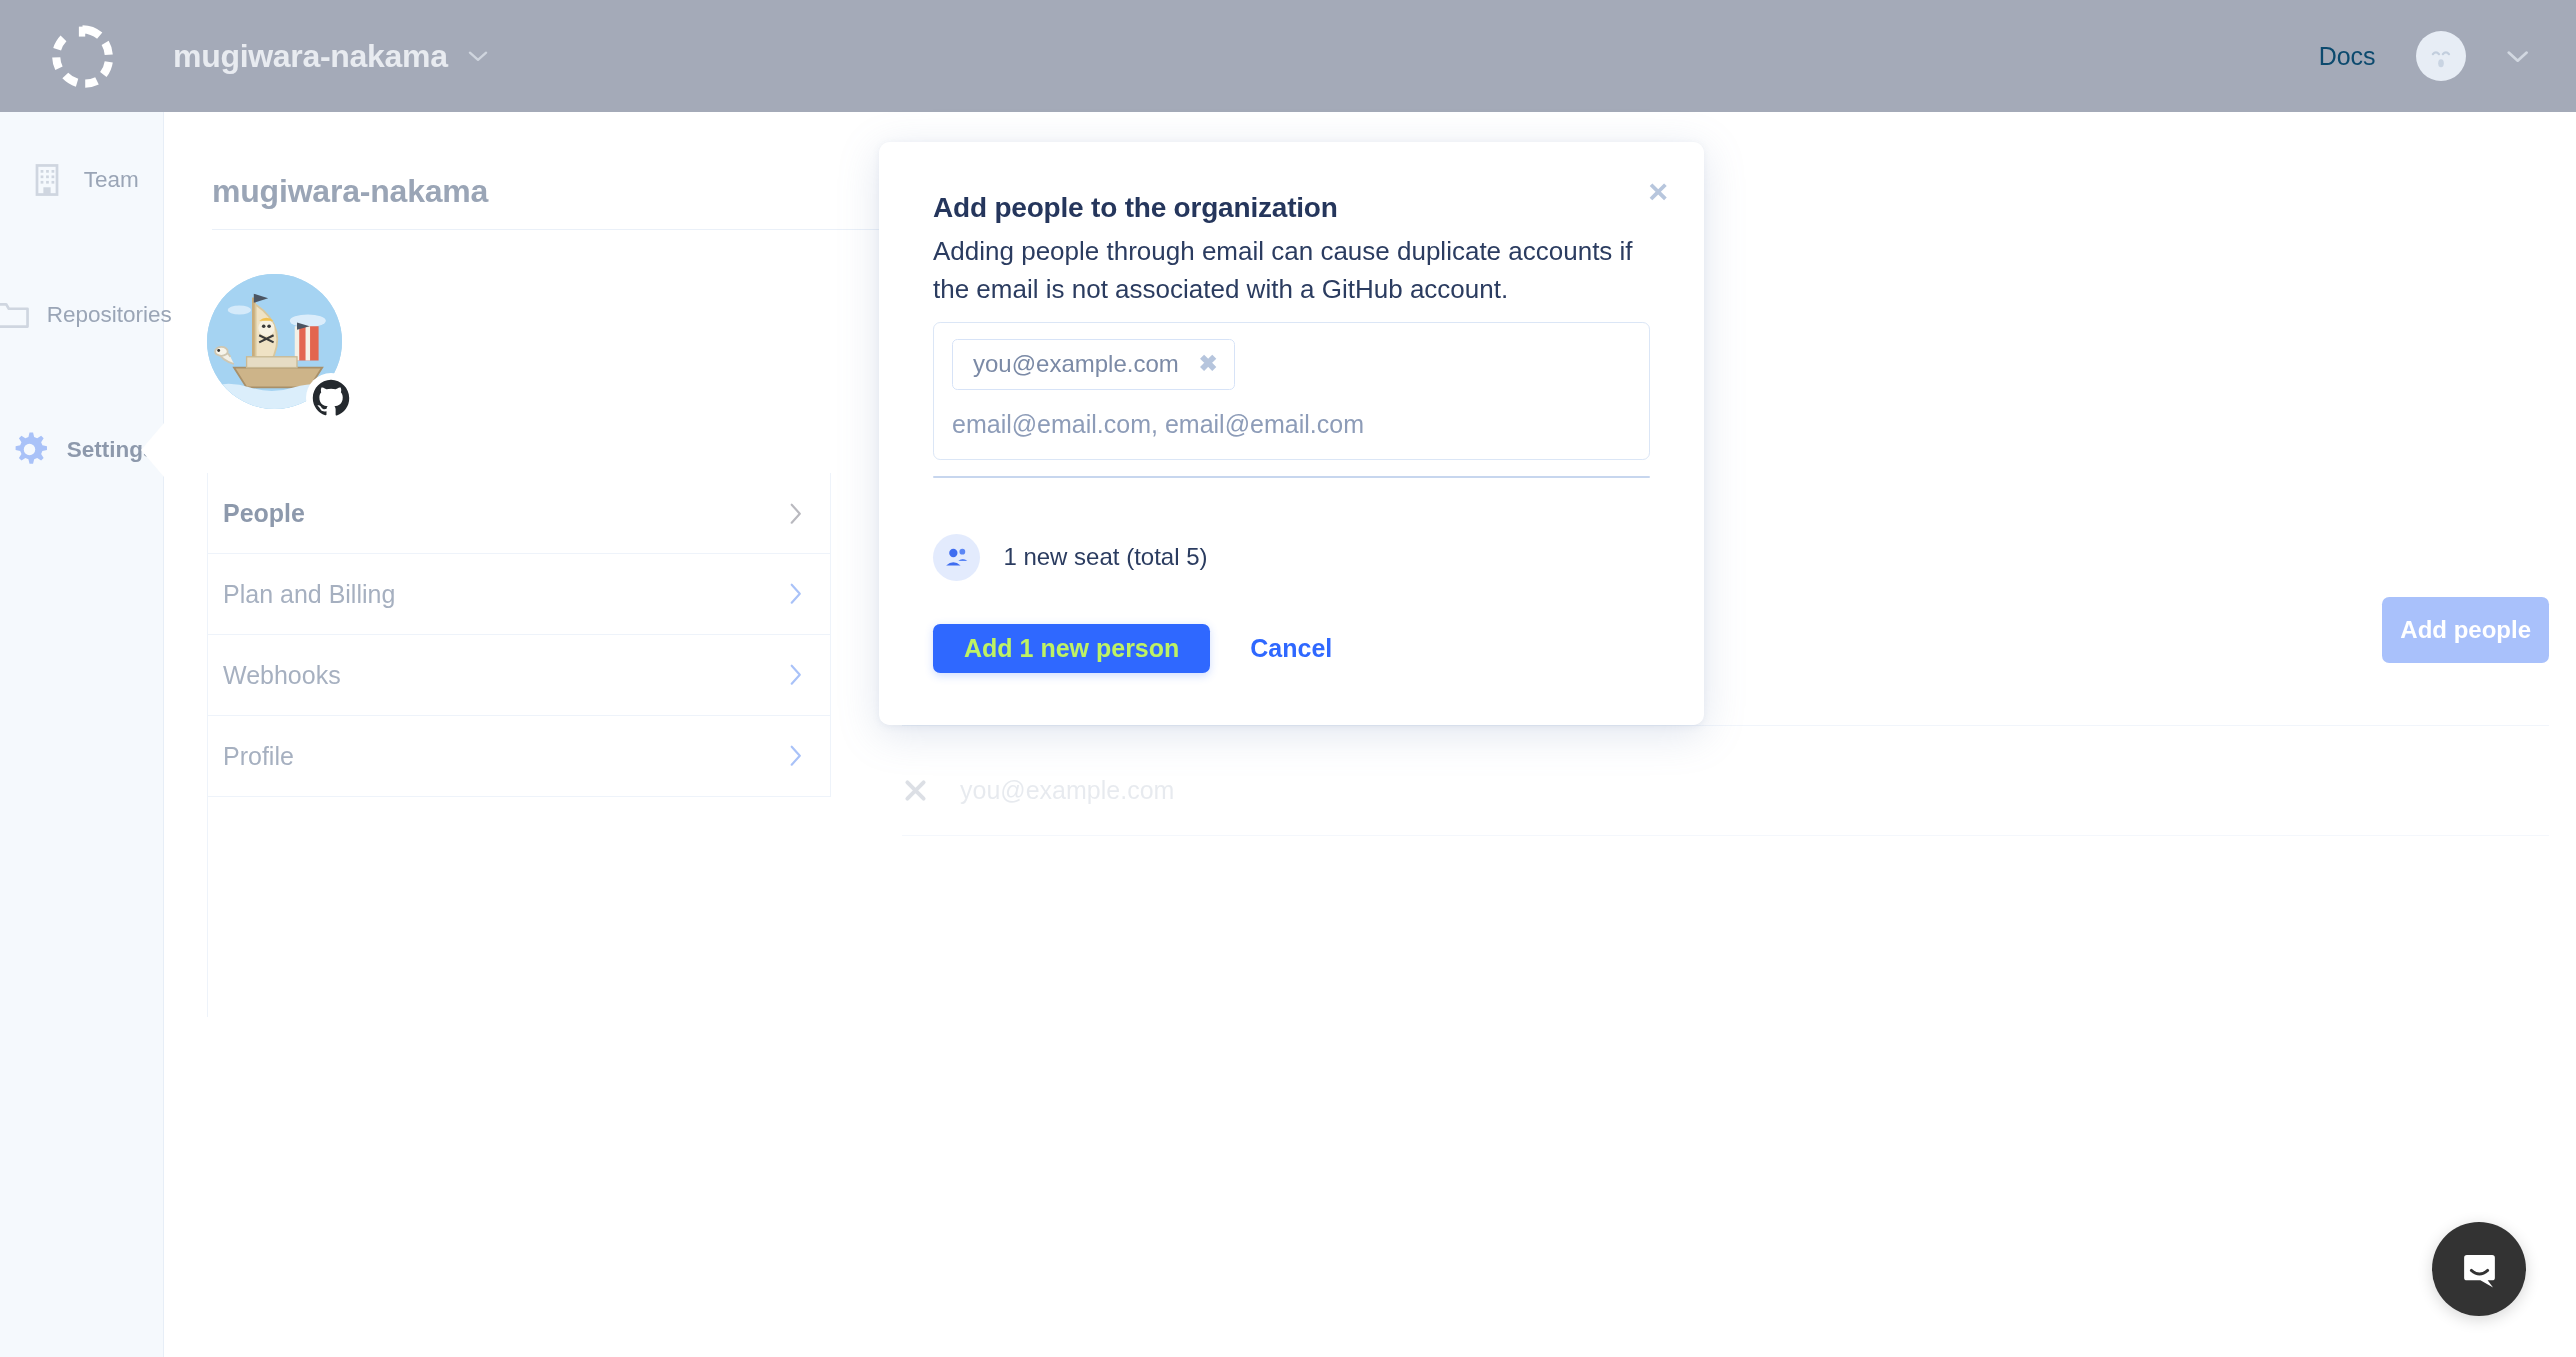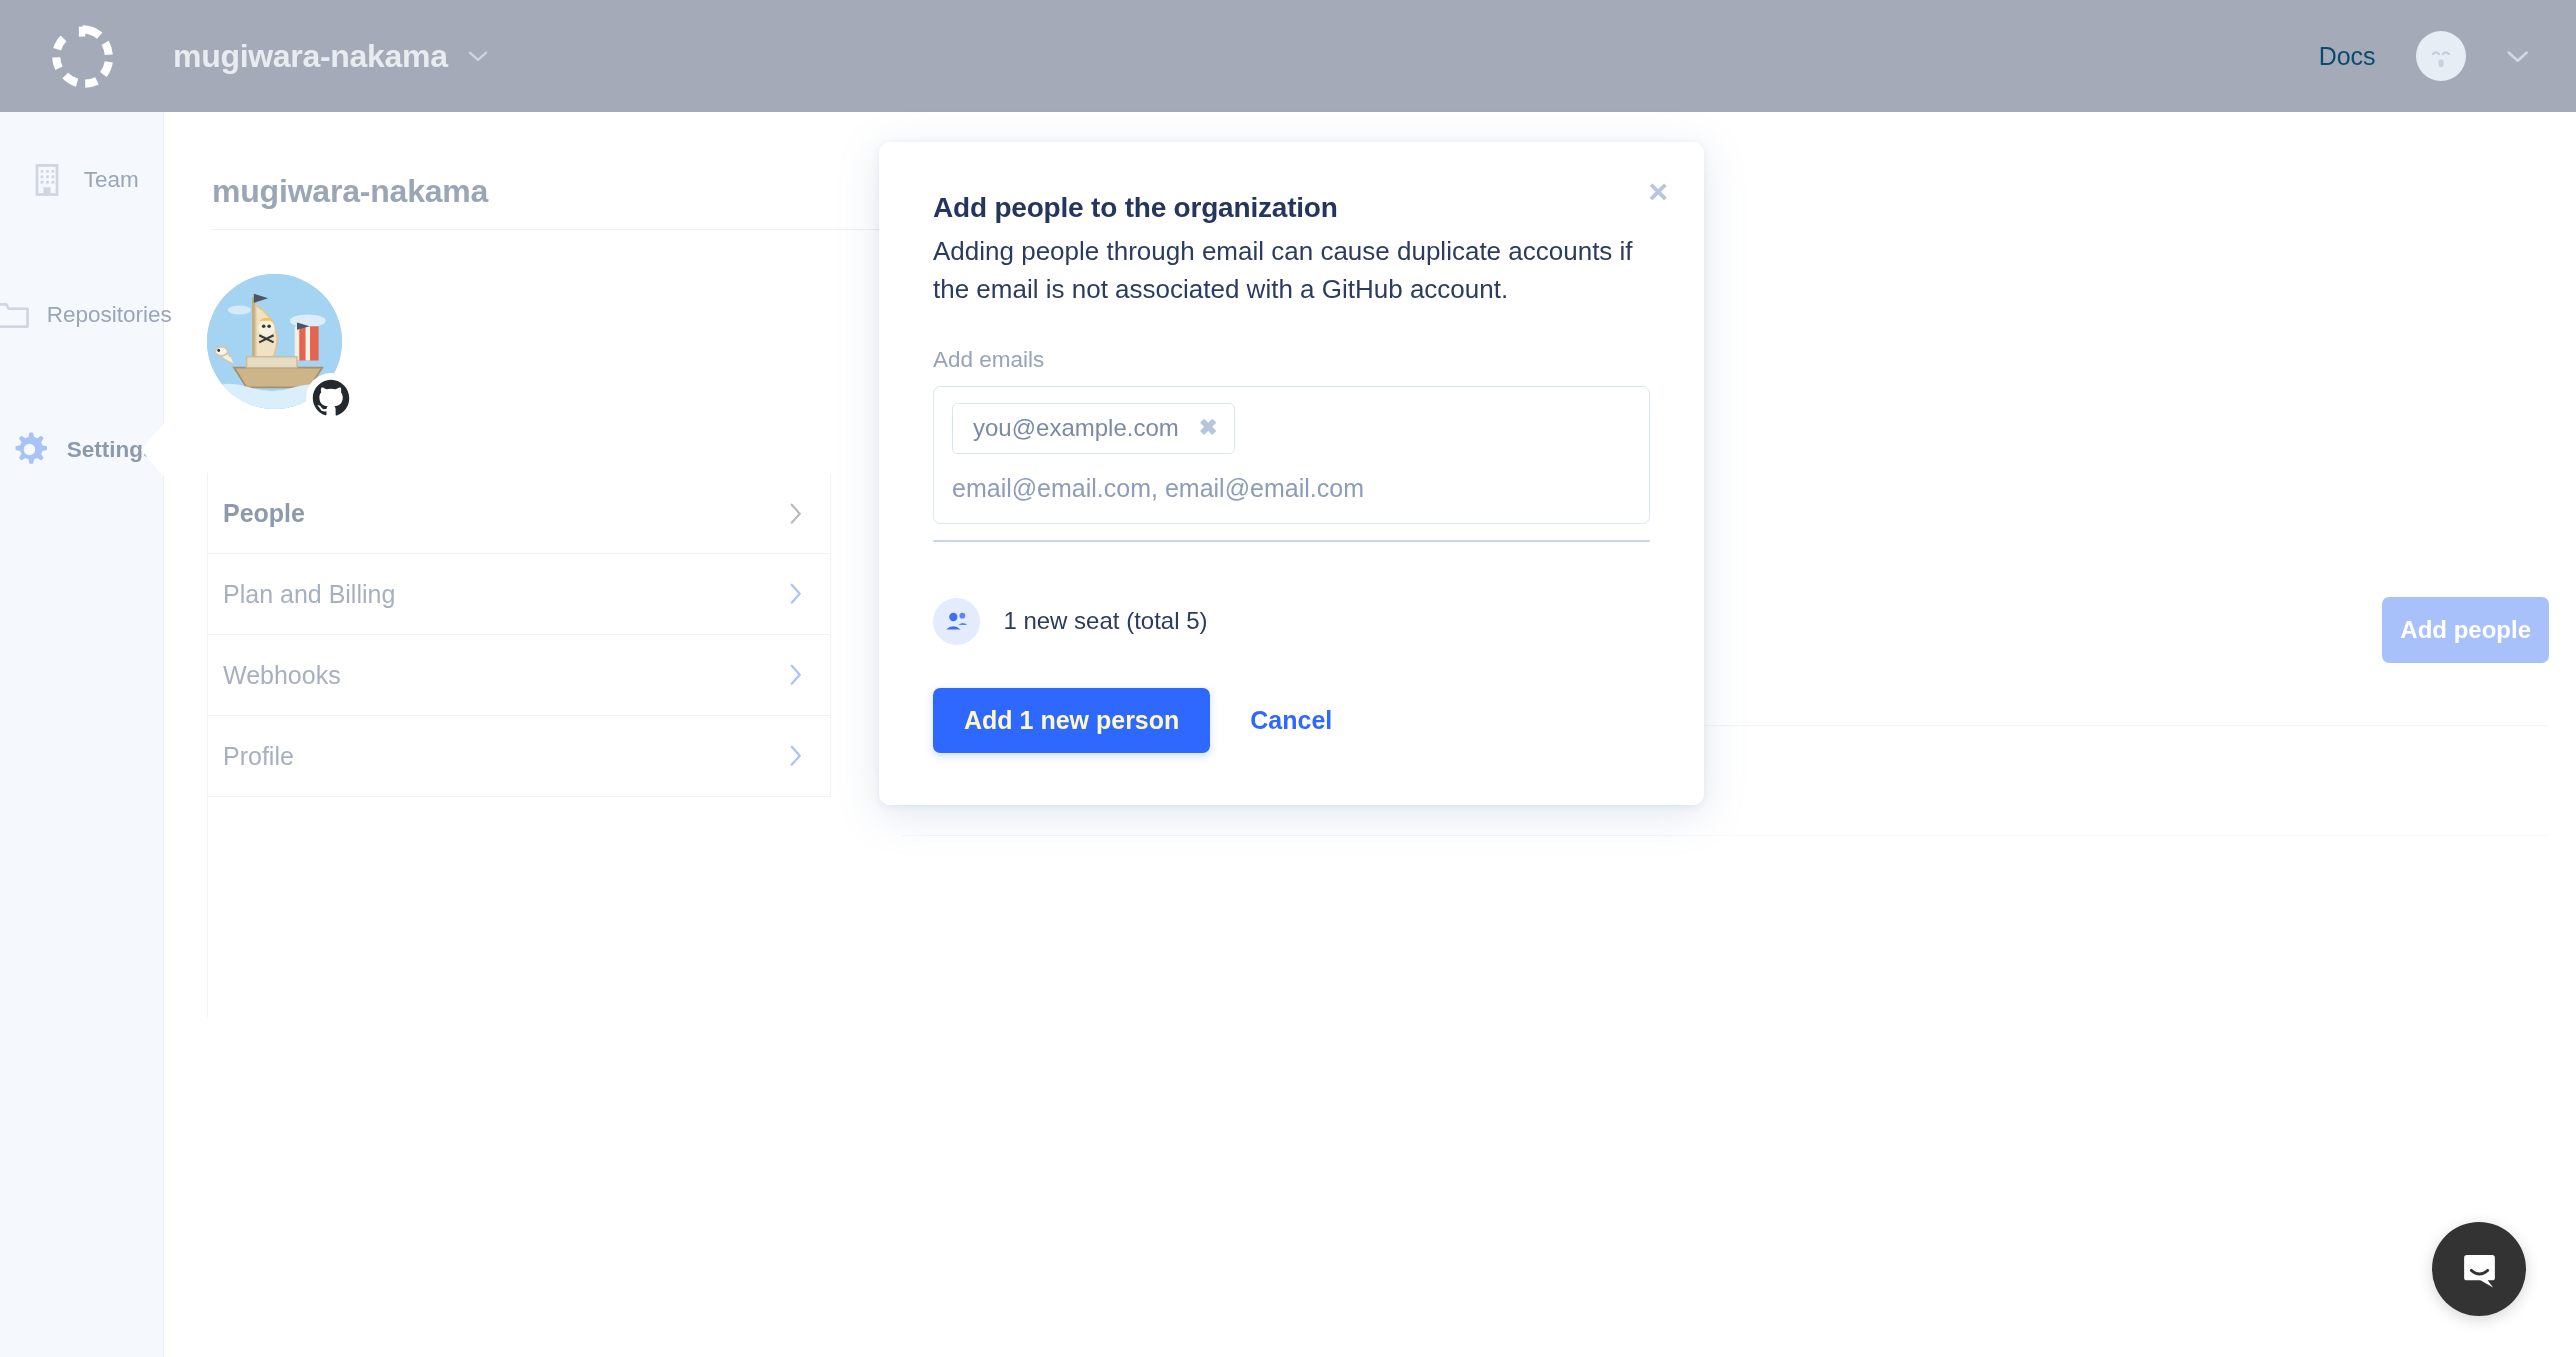--- a/index.html
+++ b/index.html
@@ -199,22 +199,22 @@
     margin-top:56px; display:flex; align-items:center; gap:23.4px;
   }
   .seat-badge {
     width:47px; height:47px; border-radius:50%; background:#e3ebfd;
     display:flex; align-items:center; justify-content:center; flex:none;
   }
   .seat-text { font-size:24px; color:#2b3c60; }
 
   .modal-actions { margin-top:43px; display:flex; align-items:center; gap:40px; }
   .btn-primary {
-    background:#2f68ff; color:#fef9c3; border:0; border-radius:7.2px;
-    font-size:25px; font-weight:700; padding:18px 31px; cursor:pointer;
+    background:#2f68ff; color:#bef264; border:0; border-radius:7.2px;
+    font-size:25px; font-weight:700; padding:10px 31px; cursor:pointer;
     font-family:"Liberation Sans", sans-serif;
     box-shadow:0 2.7px 9px rgba(47,104,255,.22);
   }
   .btn-link {
     background:none; border:0; color:#2f68ff; font-size:25px; font-weight:700;
     cursor:pointer; font-family:"Liberation Sans", sans-serif;
   }
 
   
   .intercom {
@@ -421,21 +421,20 @@
       <span class="notch"></span>
     </div>
   </div>
 
   <div class="modal">
     <button class="modal-close">×</button>
 
     <div class="modal-title">Add people to the organization</div>
     <div class="modal-desc">Adding people through email can cause duplicate accounts if the email is not associated with a GitHub account.</div>
 
-    <div class="field-label">Add emails</div>
 
     <div class="email-field">
       <span class="chip">
         <span class="chip-text">you@example.com</span>
         <button class="chip-x">✖</button>
       </span>
       <div class="email-placeholder">email@email.com, email@email.com</div>
     </div>
     <div class="field-underline"></div>
 

